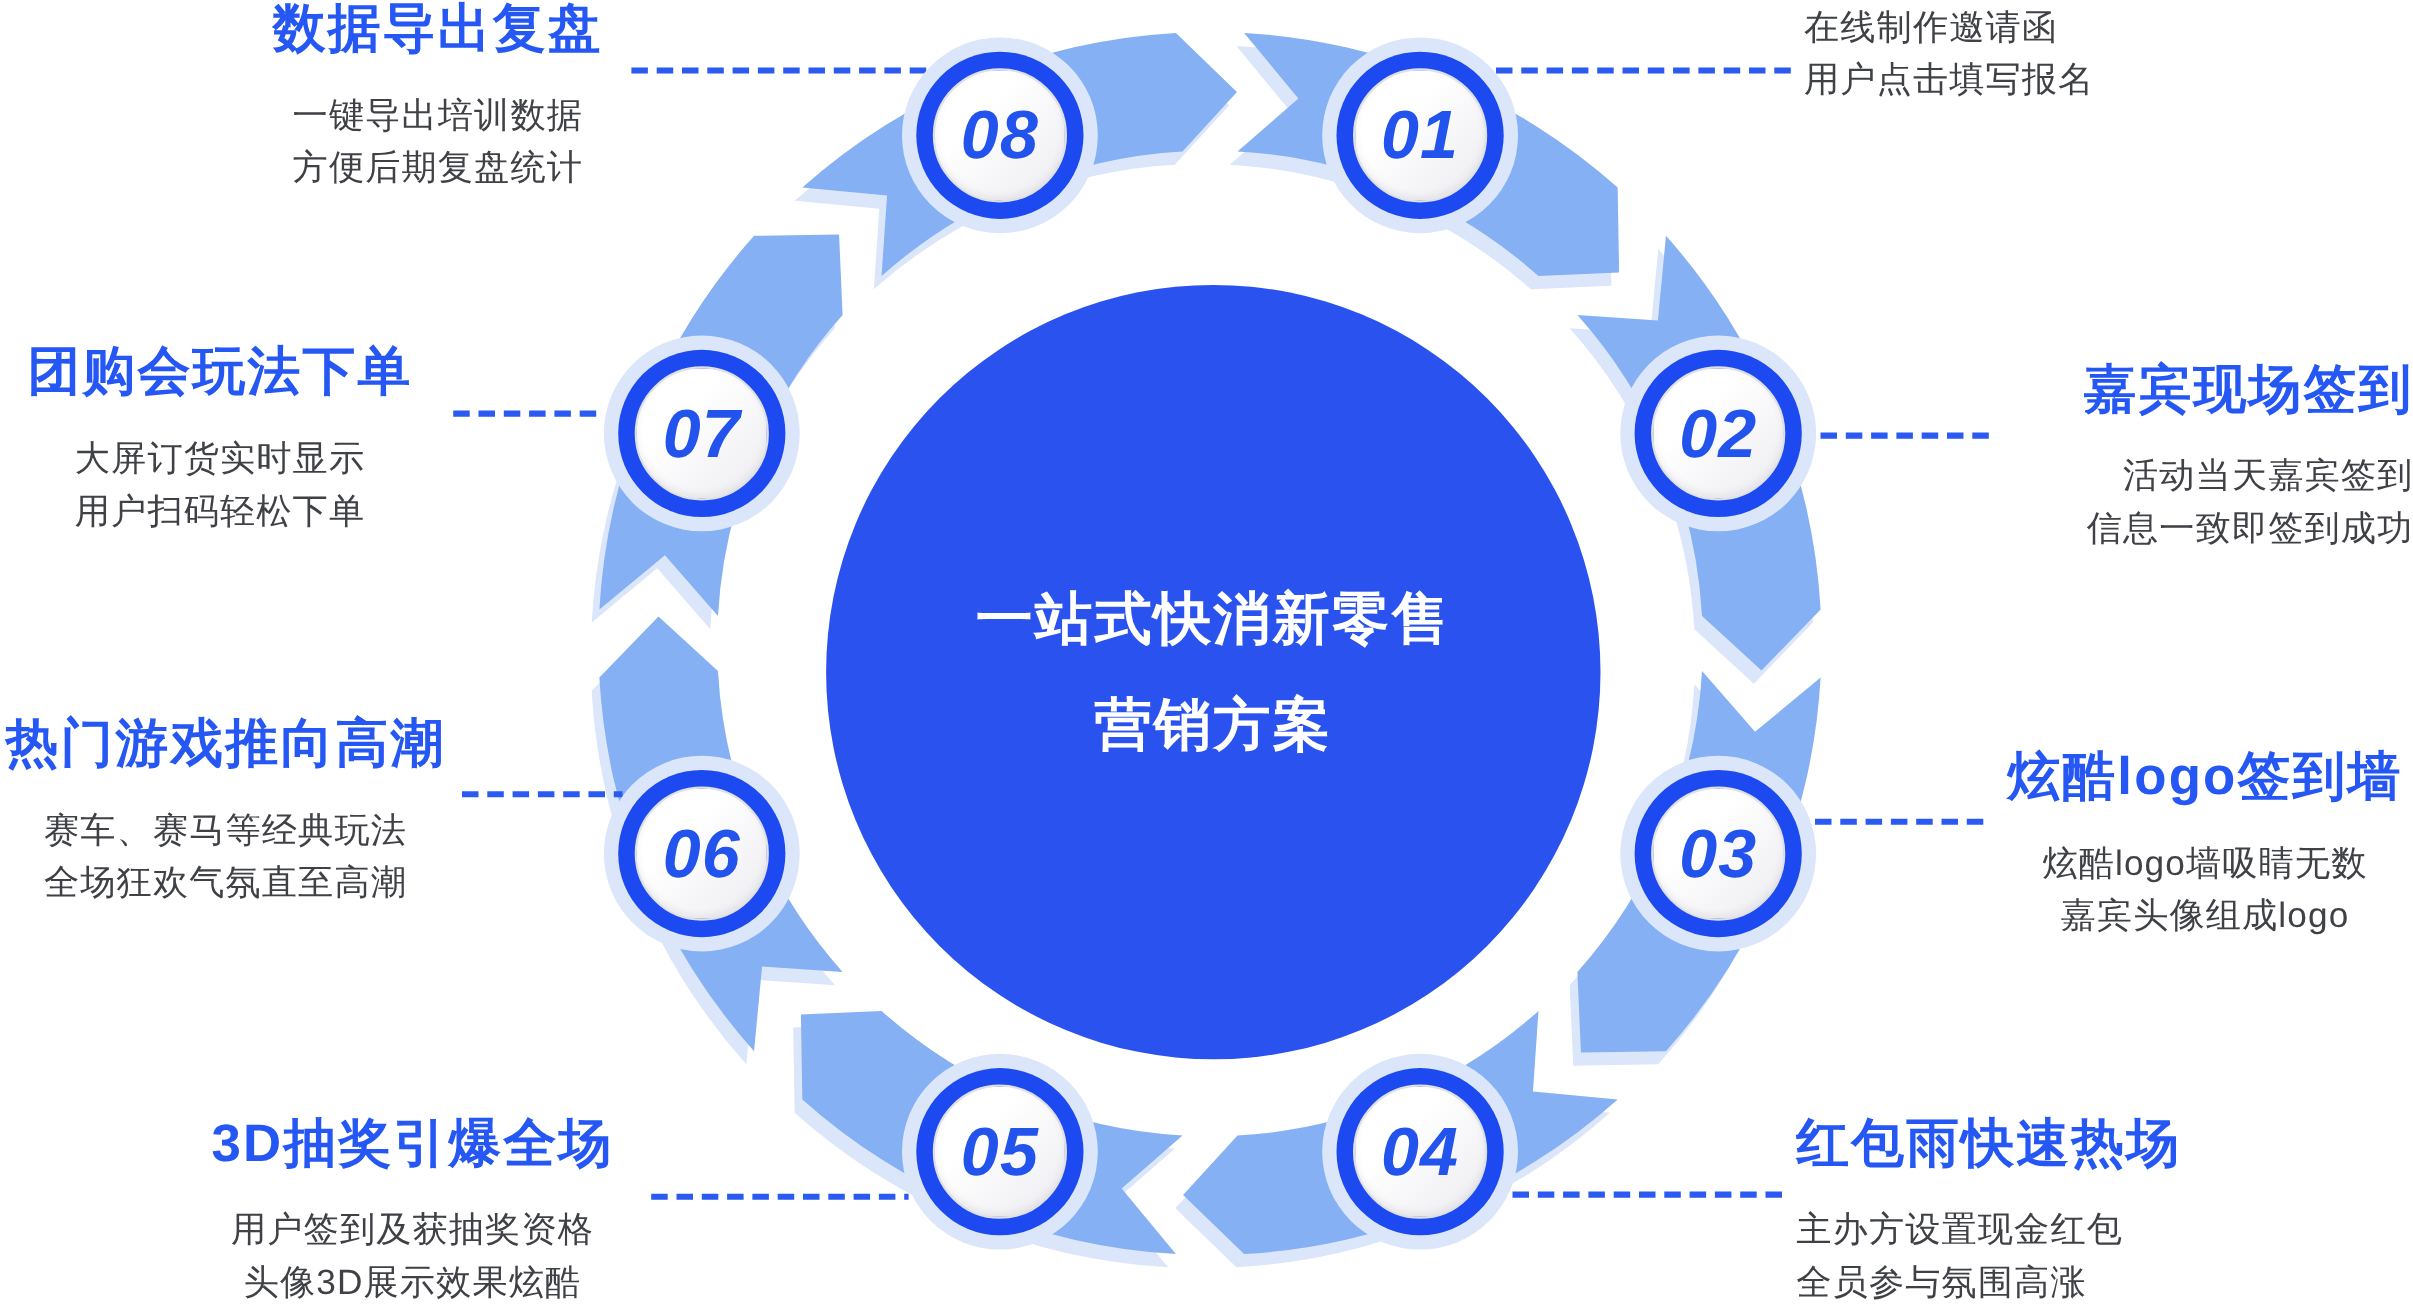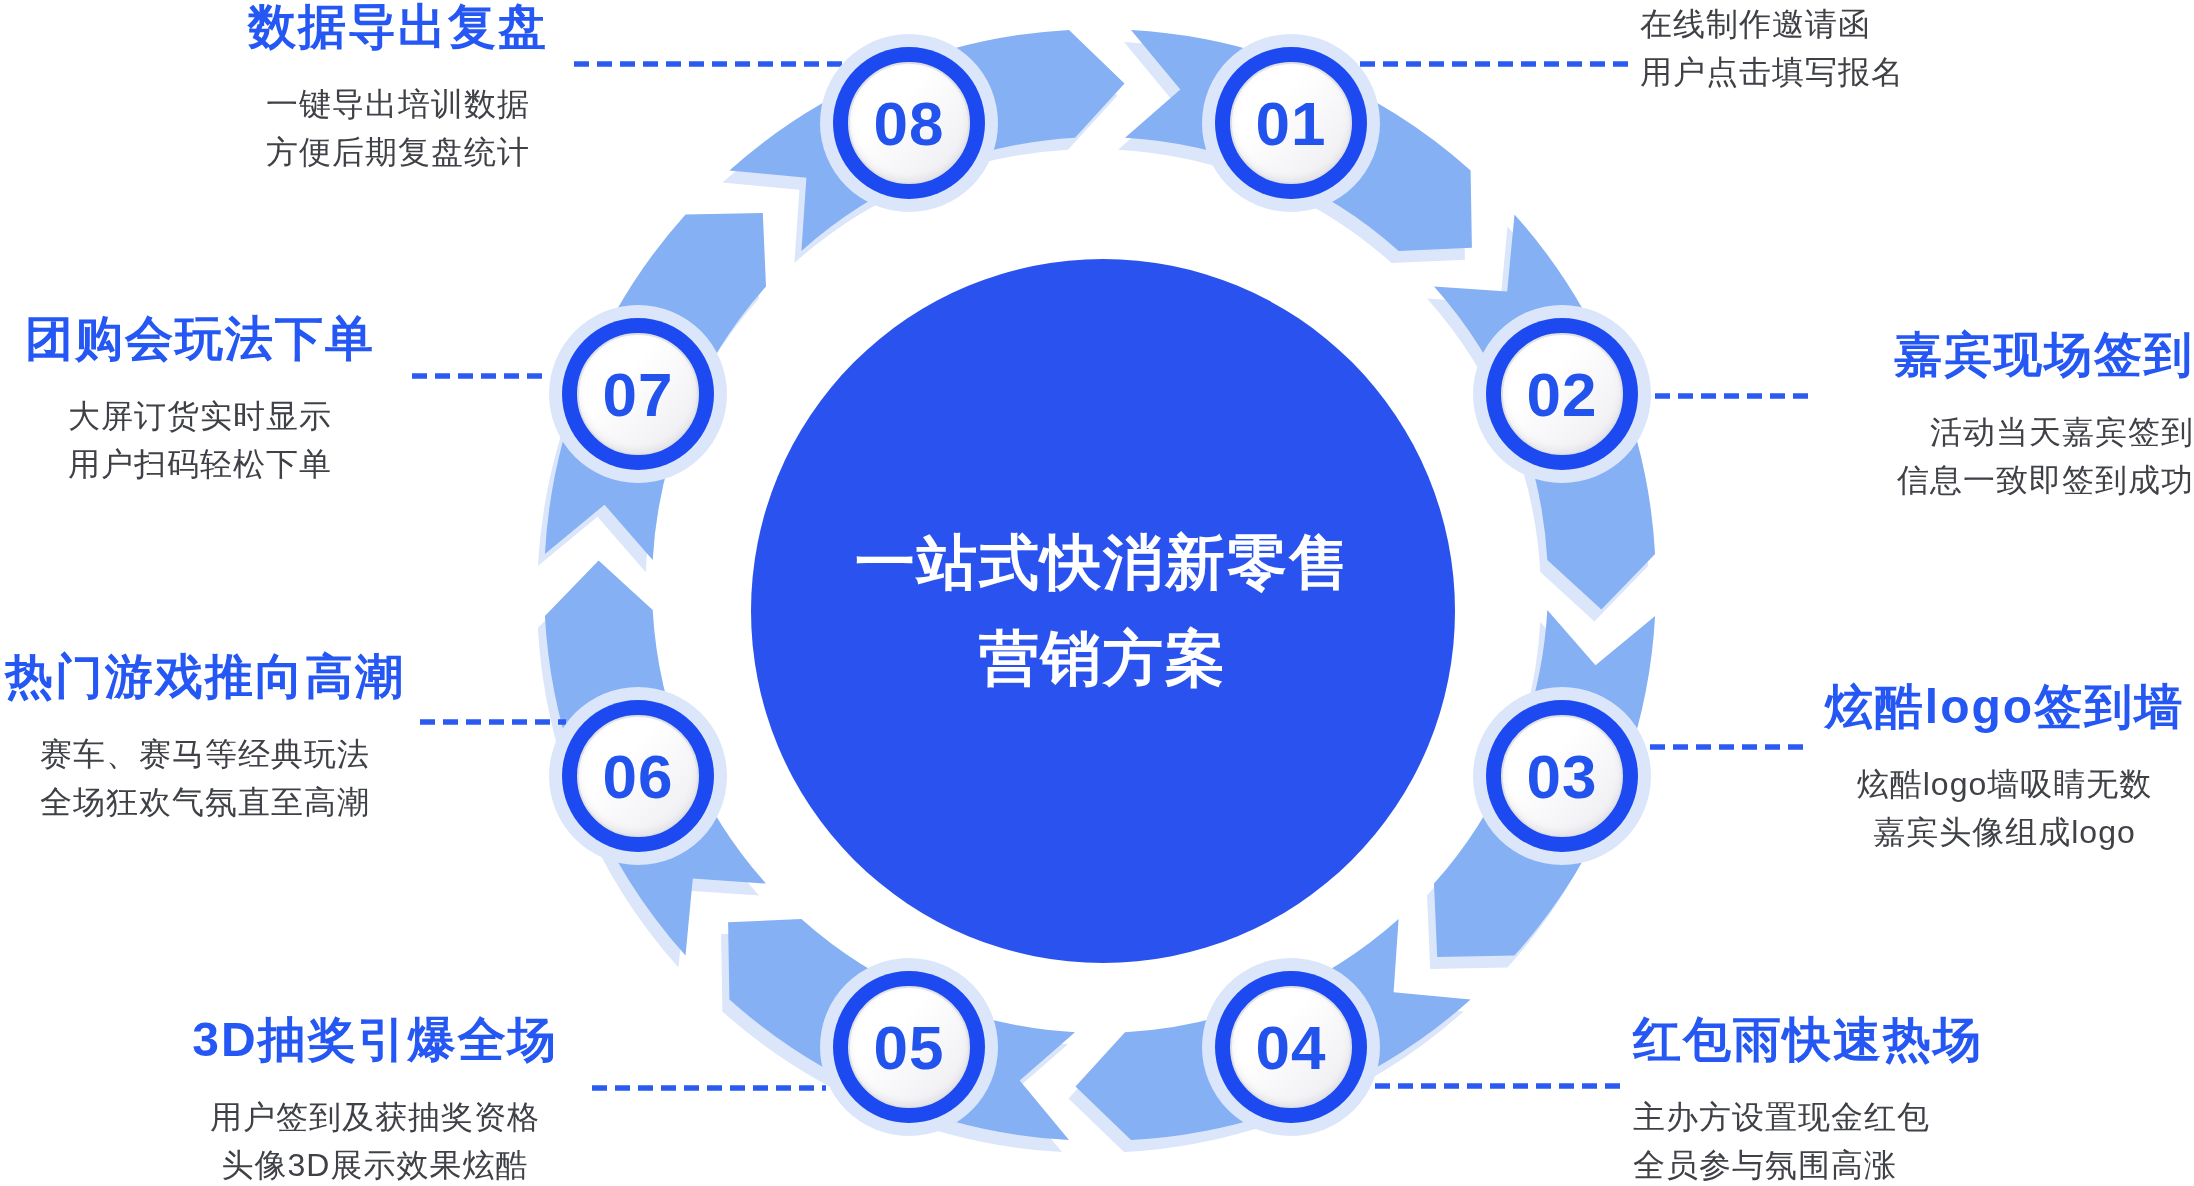--- a/index.html
+++ b/index.html
@@ -16,30 +16,30 @@
   .stage{position:relative;width:2194px;height:1186px;}
   .stage svg{position:absolute;left:0;top:0;}
 
   
   .center-circle{
     position:absolute;left:751px;top:259px;width:704px;height:704px;border-radius:50%;
     background:var(--center_circle);
     display:flex;align-items:center;justify-content:center;
   }
   .center-title{
-    color:var(--center_text);font-size:60px;font-weight:700;line-height:96px;
+    color:var(--center_text);font-size:52px;font-weight:700;line-height:96px;
     text-align:center;letter-spacing:2px;
   }
 
   
   .badge{
     position:absolute;width:152px;height:152px;border-radius:50%;
     background:var(--badge_ring);
     box-shadow:0 0 0 13px var(--band_shadow);
-    display:flex;align-items:center;justify-content:center;
+    display:flex;align-items:center;justify-content:center;font-style:italic;
   }
   .badge-inner{
     width:118px;height:118px;border-radius:50%;
     background:linear-gradient(135deg,#ffffff 35%,#ececf1 100%);
     border:2px solid var(--badge_inner_border);
     box-shadow:inset 0 -3px 6px rgba(120,120,140,.12);
     display:flex;align-items:center;justify-content:center;
     color:var(--number);font-size:62px;font-weight:700;letter-spacing:1px;
   }
   .b01{left:1215px;top:47px}  .b02{left:1486px;top:318px}

